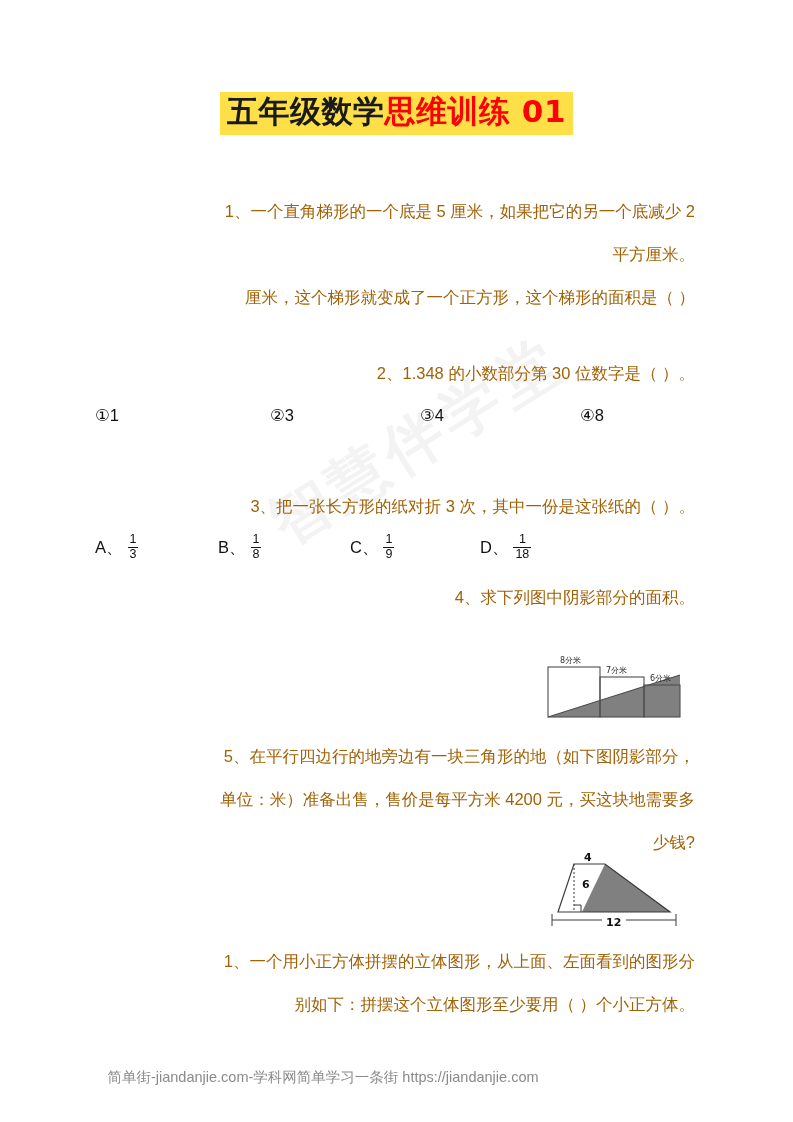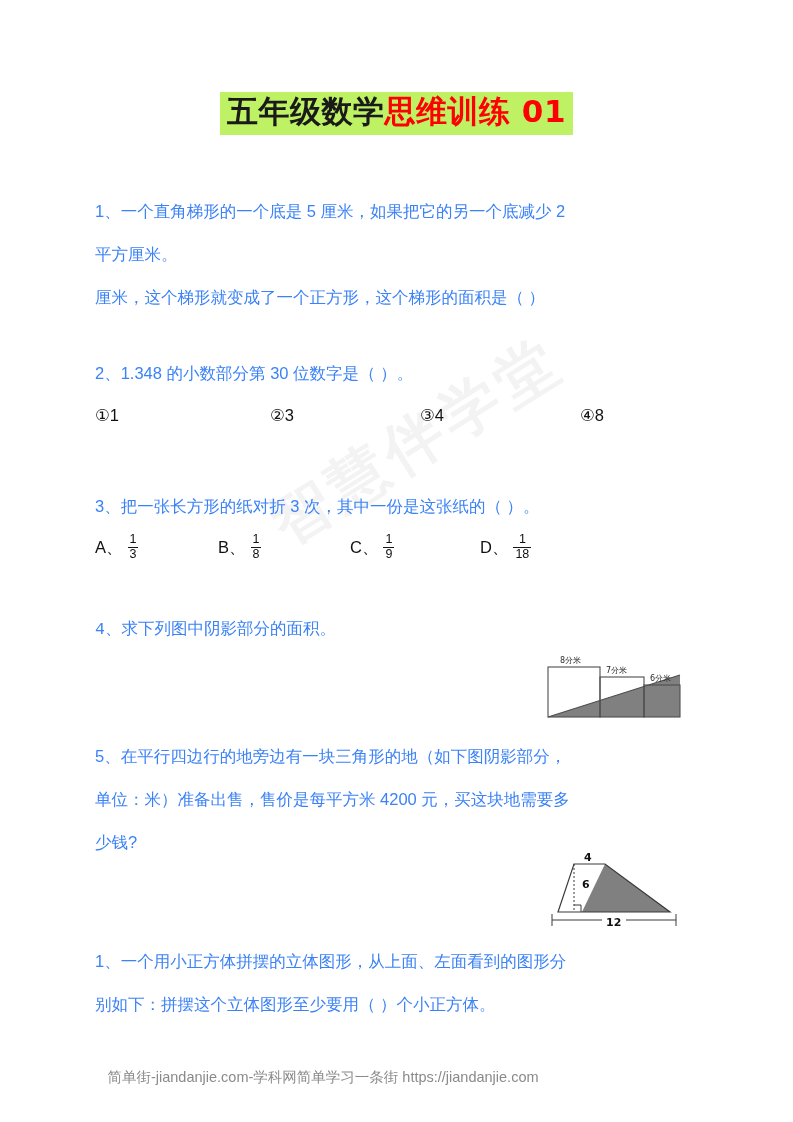--- a/index.html
+++ b/index.html
@@ -51,21 +51,21 @@
   .title-wrap {
     position: absolute;
     left: 0;
     top: 92px;
     width: 793px;
     text-align: center;
     z-index: 2;
   }
   .title {
     display: inline-block;
-    background: #bef264;
+    background: #fde047;
     padding: 2px 7px 5px 7px;
     font-size: 31px;
     font-weight: 700;
     line-height: 1.15;
     letter-spacing: 0.5px;
     font-family: "DejaVu Sans", sans-serif;
     white-space: nowrap;
   }
   .title .t-black { color: #1a1a1a; }
   .title .t-red   { color: #ff0000; }
@@ -76,21 +76,22 @@
     left: 95px;
     top: 0;
     width: 600px;
     z-index: 2;
   }
   .q-block { position: absolute; left: 0; width: 600px; }
   .line {
     font-size: 16.5px;
     line-height: 43px;
     white-space: nowrap;
-    color: #3b82f6;
+    color: #a16207;
+    text-align: right;
   }
 
   
   .opt-row {
     position: relative;
     height: 40px;
     font-size: 16.5px;
   }
   .opt {
     position: absolute;
@@ -212,21 +213,21 @@
           <span class="opt-label">D、</span>
           <span class="frac">
             <span class="num">1</span>
             <span class="den">18</span>
           </span>
         </div>
 
       </div>
     </div>
 
-    <div class="q-block" style="top:608px;font-family:Liberation Mono, monospace;">
+    <div class="q-block" style="top:576px;">
       <div class="line">4、求下列图中阴影部分的面积。</div>
     </div>
 
     <div class="q-block" style="top:735px;">
       <div class="line">5、在平行四边行的地旁边有一块三角形的地（如下图阴影部分，</div>
       <div class="line">单位：米）准备出售，售价是每平方米 4200 元，买这块地需要多</div>
       <div class="line">少钱?</div>
     </div>
 
     <div class="q-block" style="top:940px;">

